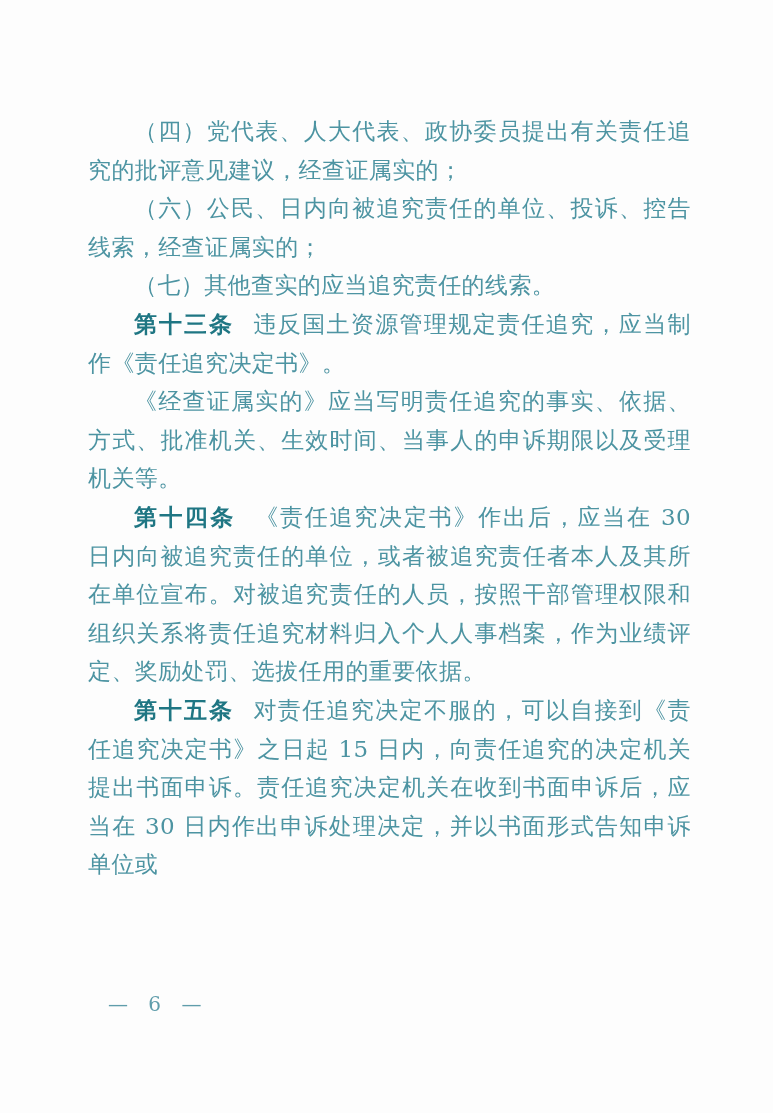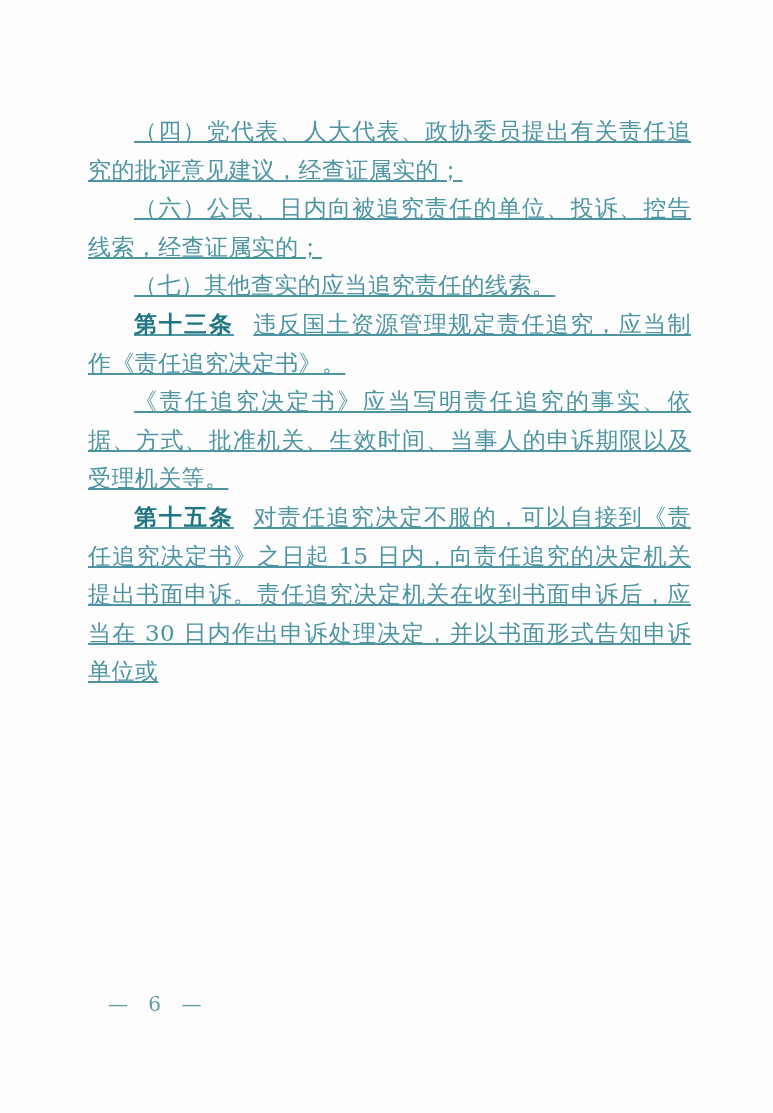--- a/index.html
+++ b/index.html
@@ -31,21 +31,20 @@
     line-height: 38.6px;
     text-align: justify;
     text-justify: inter-character;
   }
   .para {
     margin: 0;
     padding: 0;
     text-indent: 2em;
     letter-spacing: 0.4px;
     word-break: break-all;
-    text-decoration: underline;
   }
   .article-no {
     font-weight: bold;
     color: var(--heading-ink);
     font-family: "DejaVu Sans", "Liberation Sans", sans-serif;
     margin-right: 0.85em;
     letter-spacing: 1px;
   }
   .footer {
     position: absolute;
@@ -59,19 +58,20 @@
 </style>
 </head>
 <body>
 
 <div class="page">
   <div class="content">
       <p class="para">（四）党代表、人大代表、政协委员提出有关责任追究的批评意见建议，经查证属实的；</p>
       <p class="para">（六）公民、日内向被追究责任的单位、投诉、控告线索，经查证属实的；</p>
       <p class="para">（七）其他查实的应当追究责任的线索。</p>
       <p class="para"><span class="article-no">第十三条</span>违反国土资源管理规定责任追究，应当制作《责任追究决定书》。</p>
-      <p class="para">《责任追究决定书》应当写明责任追究的事实、依据、方式、批准机关、生效时间、当事人的申诉期限以及受理机关等。</p>
+      <p class="para">《经查证属实的》应当写明责任追究的事实、依据、方式、批准机关、生效时间、当事人的申诉期限以及受理机关等。</p>
+      <p class="para"><span class="article-no">第十四条</span>《责任追究决定书》作出后，应当在 30 日内向被追究责任的单位，或者被追究责任者本人及其所在单位宣布。对被追究责任的人员，按照干部管理权限和组织关系将责任追究材料归入个人人事档案，作为业绩评定、奖励处罚、选拔任用的重要依据。</p>
       <p class="para"><span class="article-no">第十五条</span>对责任追究决定不服的，可以自接到《责任追究决定书》之日起 15 日内，向责任追究的决定机关提出书面申诉。责任追究决定机关在收到书面申诉后，应当在 30 日内作出申诉处理决定，并以书面形式告知申诉单位或</p>
     </div>
   <div class="footer">
     <span>— 6 —</span>
   </div>
 </div>
 
 </body></html>

